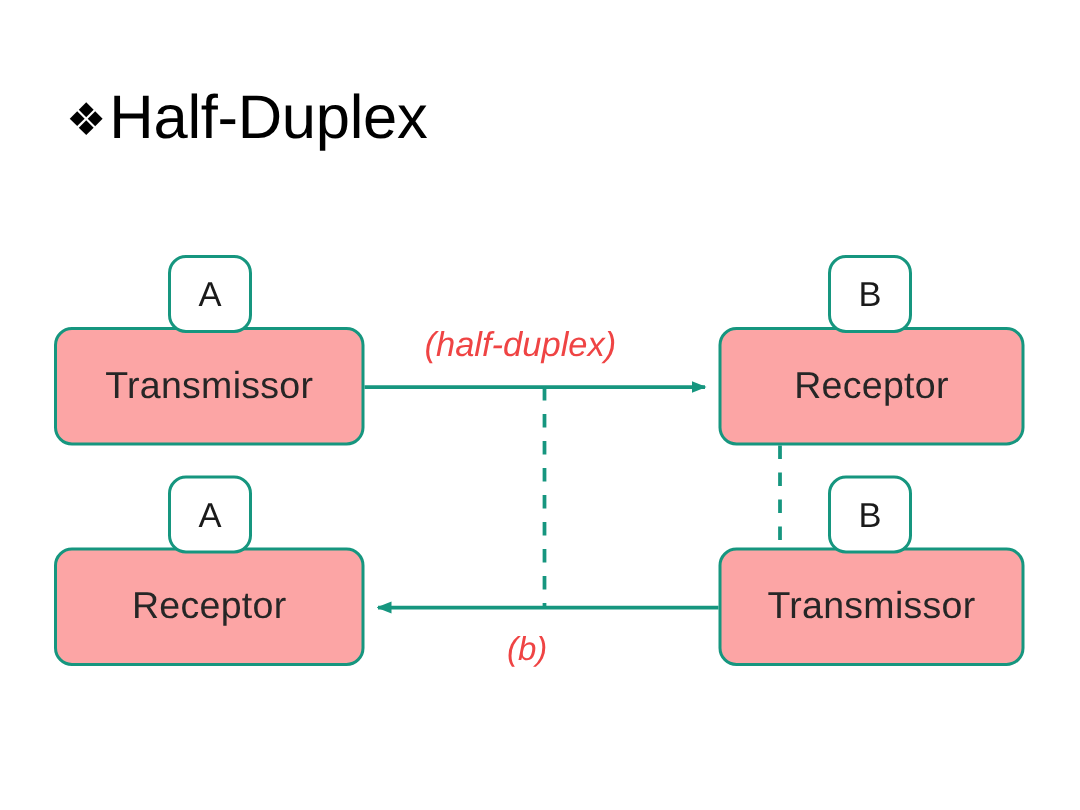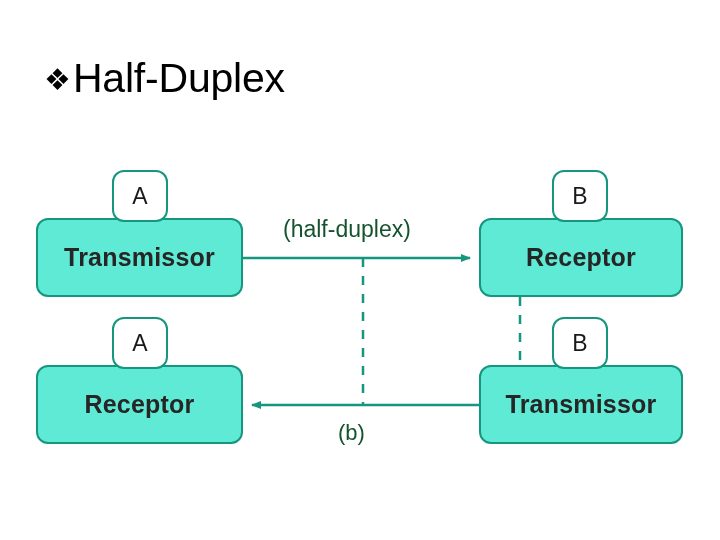--- a/index.html
+++ b/index.html
@@ -52,26 +52,25 @@
     left: 0;
     top: 0;
   }
 
   
   .node-box {
     position: absolute;
     box-sizing: border-box;
     border: 2.5px solid #16967f;
     border-radius: 12px;
-    background: #5eead4;
+    background: #fca5a5;
     display: flex;
     align-items: center;
     justify-content: center;
     z-index: 3;
-    font-weight: bold;
   }
   .node-label {
     font-size: 25px;
     color: #262626;
     letter-spacing: 0.2px;
     white-space: nowrap;
   }
 
   .tag-box {
     position: absolute;
@@ -97,21 +96,22 @@
   #box-br { left: 479px; top: 365px; width: 204px; height: 79px; }
 
   #tag-tl { left: 112px; top: 170px; width: 56px; height: 52px; }
   #tag-tr { left: 552px; top: 170px; width: 56px; height: 52px; }
   #tag-bl { left: 112px; top: 317px; width: 56px; height: 52px; }
   #tag-br { left: 552px; top: 317px; width: 56px; height: 52px; }
 
   
   .annotation {
     position: absolute;
-    color: #14532d;
+    font-style: italic;
+    color: #ef4444;
     white-space: nowrap;
     z-index: 5;
   }
   #ann-mode  { left: 283px; top: 216px; font-size: 23px; }
   #ann-caption { left: 338px; top: 420px; font-size: 22px; }
 </style>
 </head>
 <body>
 
 <div class="slide-title">

